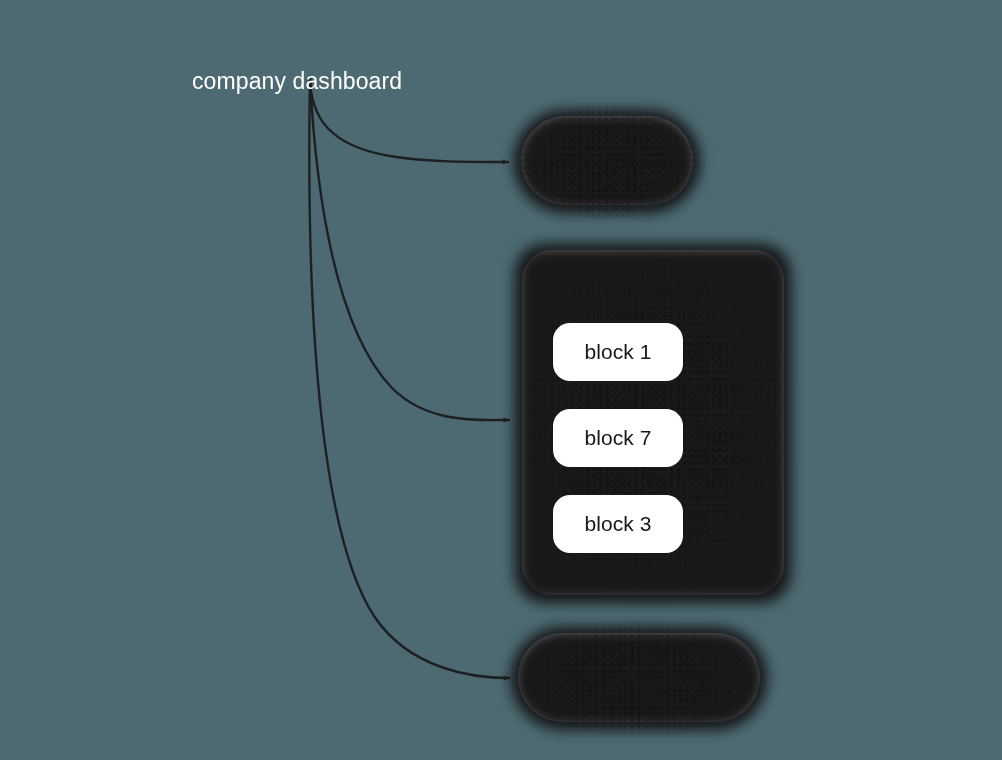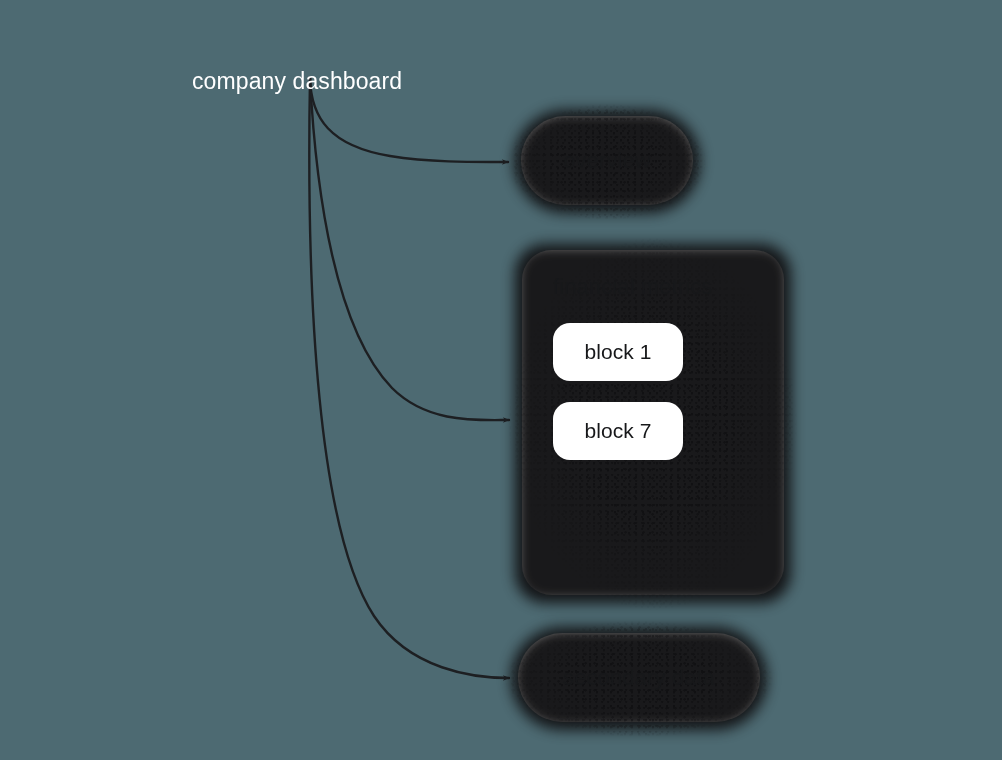--- a/index.html
+++ b/index.html
@@ -129,21 +129,21 @@
     color: #17181a;
     letter-spacing: 0.1px;
     white-space: nowrap;
     line-height: 1;
     margin-bottom: 25px;
   }
 
   .block-list {
     display: flex;
     flex-direction: column;
-    gap: 21px;
+    gap: 28px;
   }
 
   .block {
     width: 130px;
     height: 58px;
     background: #ffffff;
     border-radius: 17px;
     display: flex;
     align-items: center;
     justify-content: center;
@@ -180,20 +180,23 @@
 
   <div id="node-financial" class="node shadow-wrap">
     <div id="financial-title">financial metrics</div>
     <div class="block-list">
       <div class="block">
         <span>block 1</span>
       </div>
       <div class="block">
         <span>block 7</span>
       </div>
+      <div class="block">
+        <span>block 3</span>
+      </div>
     </div>
   </div>
 
   <div id="node-secondary" class="node pill shadow-wrap">
     <span>secondary data</span>
   </div>
 
 </div>
 
 </body></html>

